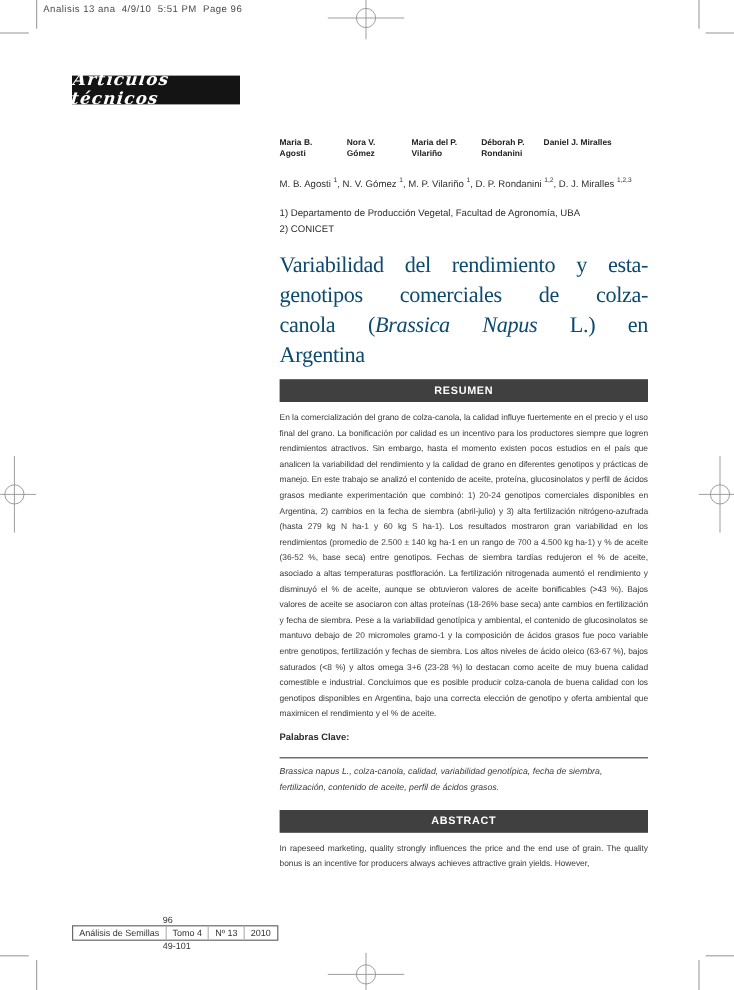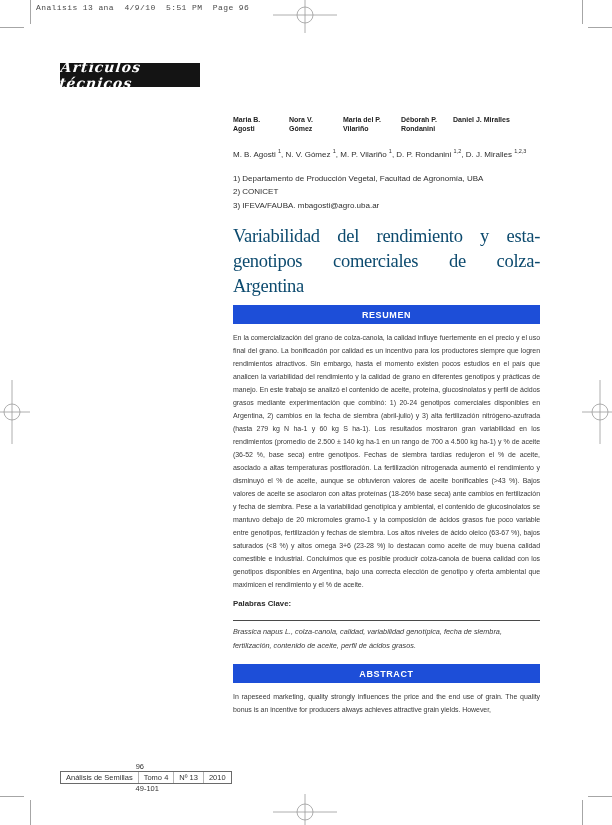--- a/index.html
+++ b/index.html
@@ -4,21 +4,21 @@
 <style>
   html,body{margin:0;padding:0;background:#e8e8e8;}
   .page{
     position:relative;width:612px;height:825px;background:#ffffff;
     font-family:"Liberation Sans",sans-serif;color:#3a3a3a;overflow:hidden;
     margin:0 auto;
   }
   
   .slug{
     position:absolute;left:36px;top:3px;
-    font-family:Liberation Mono, monospace;font-size:8px;letter-spacing:.4px;color:#4a4a4a;
+    font-family:Liberation Sans, sans-serif;font-size:8px;letter-spacing:.4px;color:#4a4a4a;
     white-space:pre;
   }
   
   .crop{position:absolute;background:#a6a6a6;}
   
   .regmark{position:absolute;}
   
   .section-label{
     position:absolute;left:60px;top:63px;width:140px;height:24px;
     background:#141414;color:#fff;display:flex;align-items:center;justify-content:center;
@@ -33,21 +33,21 @@
   .author-card{flex:0 0 auto;}
   .ac0{width:56px}.ac1{width:54px}.ac2{width:58px}.ac3{width:52px}.ac4{width:85px}
   .byline{margin-top:15px;font-size:8px;color:#2e2e2e;}
   .byline sup{font-size:5.5px;}
   .affiliations{margin-top:13px;font-size:8px;line-height:13.5px;color:#2e2e2e;}
   .title{margin-top:12px;font-size:18.5px;line-height:25px;letter-spacing:-0.3px;color:#0c4a6e;font-family:Liberation Serif, serif;}
   .title-line{text-align:justify;text-align-last:justify;}
   .title-line.last{text-align:left;text-align-last:left;}
   .title .it{font-style:italic;}
   .bar{
-    margin-top:6px;height:19px;background:#1d4ed8;color:#ffffff;
+    margin-top:6px;height:19px;background:#404040;color:#ffffff;
     display:flex;align-items:center;justify-content:center;
     font-size:9px;font-weight:bold;letter-spacing:.6px;
   }
   .bar.abstract{margin-top:12px;}
   .body-par{margin-top:7px;font-size:7px;line-height:13px;letter-spacing:-0.05px;text-align:justify;color:#3a3a3a;}
   .kw-head{margin-top:8px;font-size:7.8px;font-weight:bold;color:#2a2a2a;border-bottom:1px solid #4a4a4a;padding-bottom:12px;}
   .kw-body{margin-top:4px;font-size:7.3px;line-height:13.5px;font-style:italic;color:#3a3a3a;}
   
   .footer{position:absolute;left:60px;top:762px;display:flex;align-items:center;font-size:7.5px;color:#333;flex-direction:column;}
   .footer .pnum{margin-right:12px;}
@@ -120,26 +120,26 @@
         <div>Daniel J. Miralles</div>
         <div></div>
       </div>
     </div>
 
     <div class="byline"><span>M. B. Agosti </span><sup>1</sup><span>, N. V. Gómez </span><sup>1</sup><span>, M. P. Vilariño </span><sup>1</sup><span>, D. P. Rondanini </span><sup>1,2</sup><span>, D. J. Miralles </span><sup>1,2,3</sup></div>
 
     <div class="affiliations">
       <div>1) Departamento de Producción Vegetal, Facultad de Agronomía, UBA</div>
       <div>2) CONICET</div>
-      <div>3) IFEVA/FAUBA. mbagosti@agro.uba.ar</div>
     </div>
 
     <div class="title">
       <div class="title-line">Variabilidad del rendimiento y esta-</div>
       <div class="title-line">genotipos comerciales de colza-</div>
+      <div class="title-line"><span>canola (</span><span class="it">Brassica Napus</span><span> L.) en</span></div>
       <div class="title-line last">Argentina</div>
     </div>
 
     <div class="bar">
       <span>RESUMEN</span>
     </div>
     <div class="body-par">En la comercialización del grano de colza-canola, la calidad influye fuertemente en el precio y el uso final del grano. La bonificación por calidad es un incentivo para los productores siempre que logren rendimientos atractivos. Sin embargo, hasta el momento existen pocos estudios en el país que analicen la variabilidad del rendimiento y la calidad de grano en diferentes genotipos y prácticas de manejo. En este trabajo se analizó el contenido de aceite, proteína, glucosinolatos y perfil de ácidos grasos mediante experimentación que combinó: 1) 20-24 genotipos comerciales disponibles en Argentina, 2) cambios en la fecha de siembra (abril-julio) y 3) alta fertilización nitrógeno-azufrada (hasta 279 kg N ha-1 y 60 kg S ha-1). Los resultados mostraron gran variabilidad en los rendimientos (promedio de 2.500 ± 140 kg ha-1 en un rango de 700 a 4.500 kg ha-1) y % de aceite (36-52 %, base seca) entre genotipos. Fechas de siembra tardías redujeron el % de aceite, asociado a altas temperaturas postfloración. La fertilización nitrogenada aumentó el rendimiento y disminuyó el % de aceite, aunque se obtuvieron valores de aceite bonificables (&gt;43 %). Bajos valores de aceite se asociaron con altas proteínas (18-26% base seca) ante cambios en fertilización y fecha de siembra. Pese a la variabilidad genotípica y ambiental, el contenido de glucosinolatos se mantuvo debajo de 20 micromoles gramo-1 y la composición de ácidos grasos fue poco variable entre genotipos, fertilización y fechas de siembra. Los altos niveles de ácido oleico (63-67 %), bajos saturados (&lt;8 %) y altos omega 3+6 (23-28 %) lo destacan como aceite de muy buena calidad comestible e industrial. Concluimos que es posible producir colza-canola de buena calidad con los genotipos disponibles en Argentina, bajo una correcta elección de genotipo y oferta ambiental que maximicen el rendimiento y el % de aceite.</div>
 
     <div class="kw-head">Palabras Clave:</div>
     <div class="kw-body">Brassica napus L., colza-canola, calidad, variabilidad genotípica, fecha de siembra, fertilización, contenido de aceite, perfil de ácidos grasos.</div>

